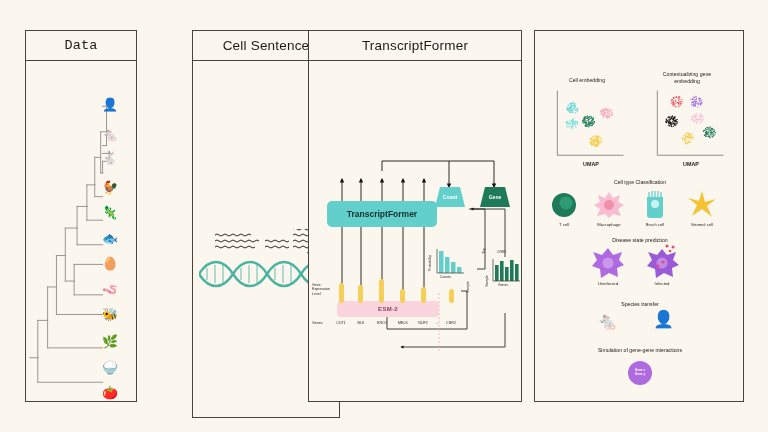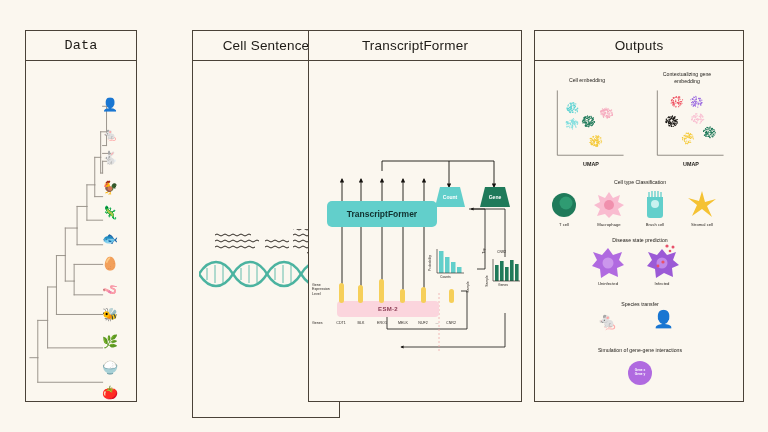--- a/index.html
+++ b/index.html
@@ -260,23 +260,20 @@
       <div class="mini-cap" style="left:188px;top:189px;">CNR2</div>
       <div class="mini-cap" style="left:189px;top:222px;">Genes</div>
 
       <div class="mini-cap rot" style="left:153px;top:224px;transform:rotate(-90deg);">Sample</div>
       <div class="mini-cap rot" style="left:172px;top:218px;transform:rotate(-90deg);">Sample</div>
       <div class="mini-cap rot" style="left:172px;top:188px;transform:rotate(-90deg);">Top</div>
     </div>
   </div>
 
   <div class="panel" id="panel-out">
-    <div class="panel-head">
-      <div class="panel-title">Outputs</div>
-    </div>
     <div class="panel-body">
 
       <div class="out-cap" style="left:52px;top:16px;">Cell embedding</div>
       <div class="out-cap wide" style="left:152px;top:10px;">Contextualizing gene embedding</div>
 
       <svg style="position:absolute;left:14px;top:28px;width:80px;height:72px;" viewBox="0 0 100 100">
         <path d="M6,2 V92 H98" stroke="#6b655d" stroke-width="1" fill="none"></path>
         <g id="u1">
             <circle cx="33.52" cy="30.14" r="0.85" fill="#59d2d2"></circle>
             <circle cx="23.92" cy="25.68" r="0.85" fill="#59d2d2"></circle>

